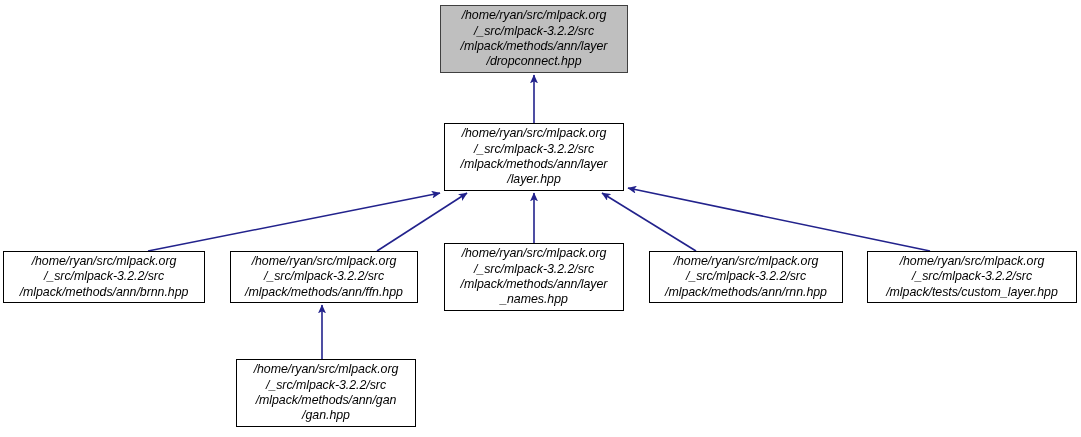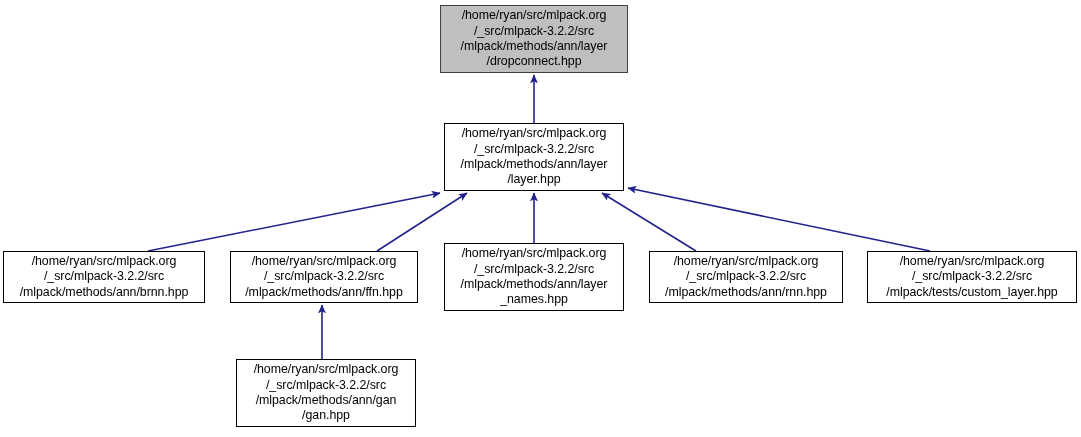--- a/index.html
+++ b/index.html
@@ -42,20 +42,21 @@
   }
   .node.highlight {
     background: #bfbfbf;
     border: 1px solid #404040;
   }
   .node-label {
     display: block;
     width: 100%;
     padding: 0 2px;
     box-sizing: border-box;
+    font-style: italic;
   }
 </style>
 </head>
 <body>
 
 <div id="diagram-root">
   <svg id="edge-layer" viewBox="0 0 1081 437" width="1081" height="437" xmlns="http://www.w3.org/2000/svg">
     <defs>
       <marker id="arrowhead" markerWidth="9" markerHeight="8" refX="8.4" refY="4" orient="auto" markerUnits="userSpaceOnUse">
         <path d="M0,0 L9,4 L0,8 L2.2,4 Z" fill="#22228c"></path>

